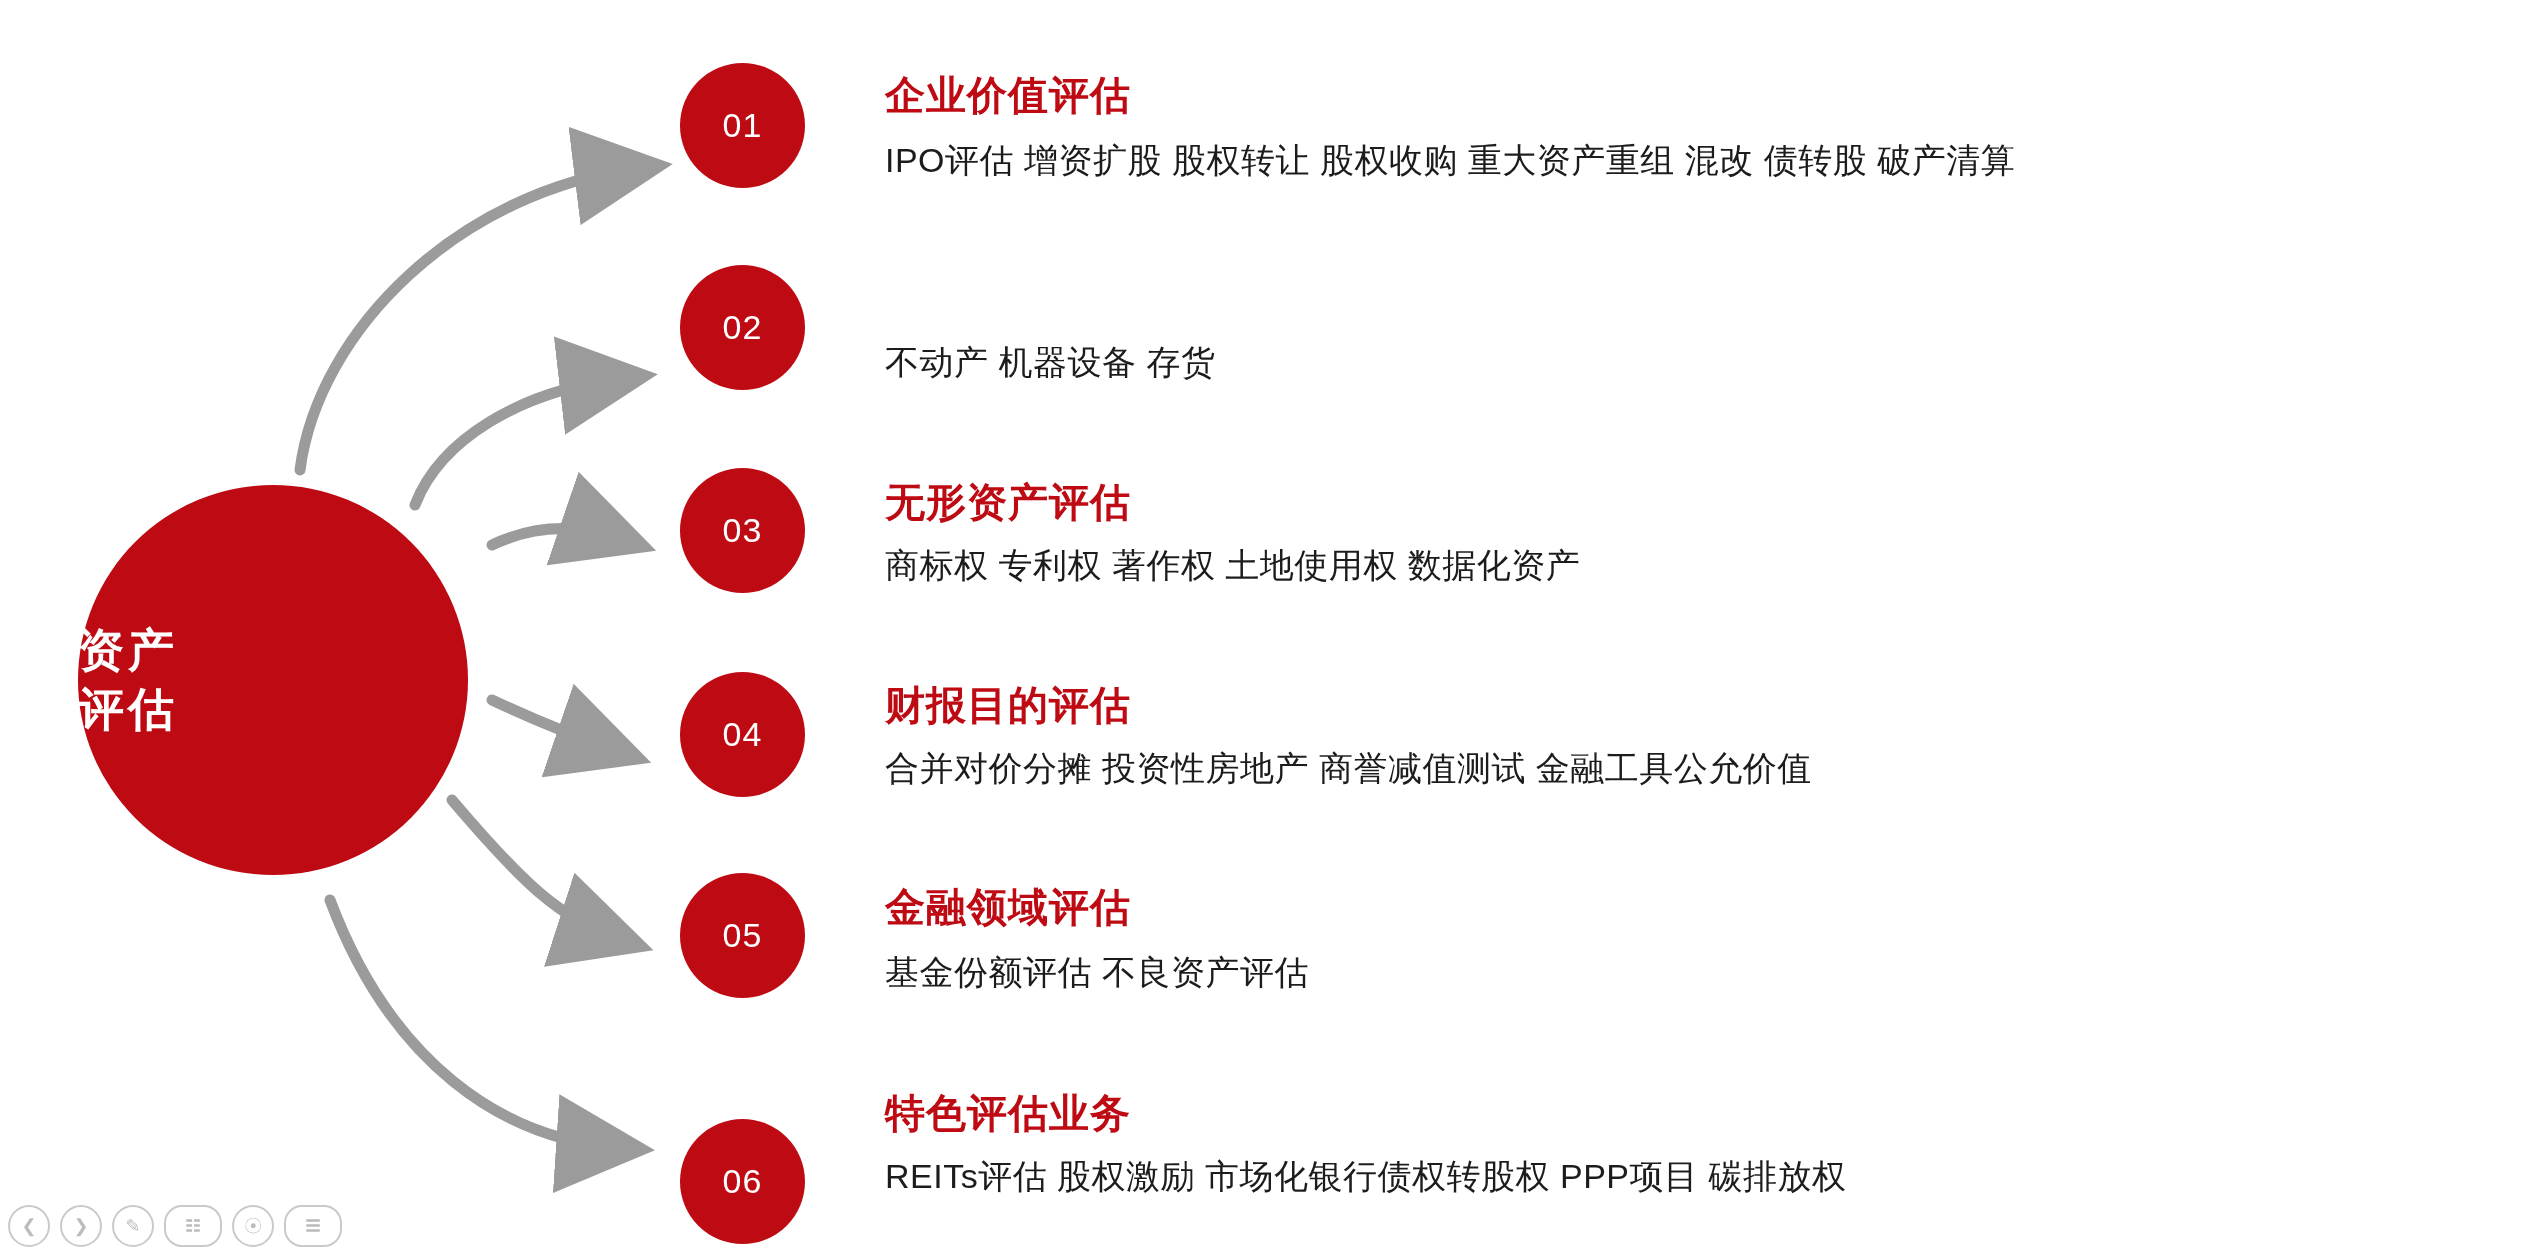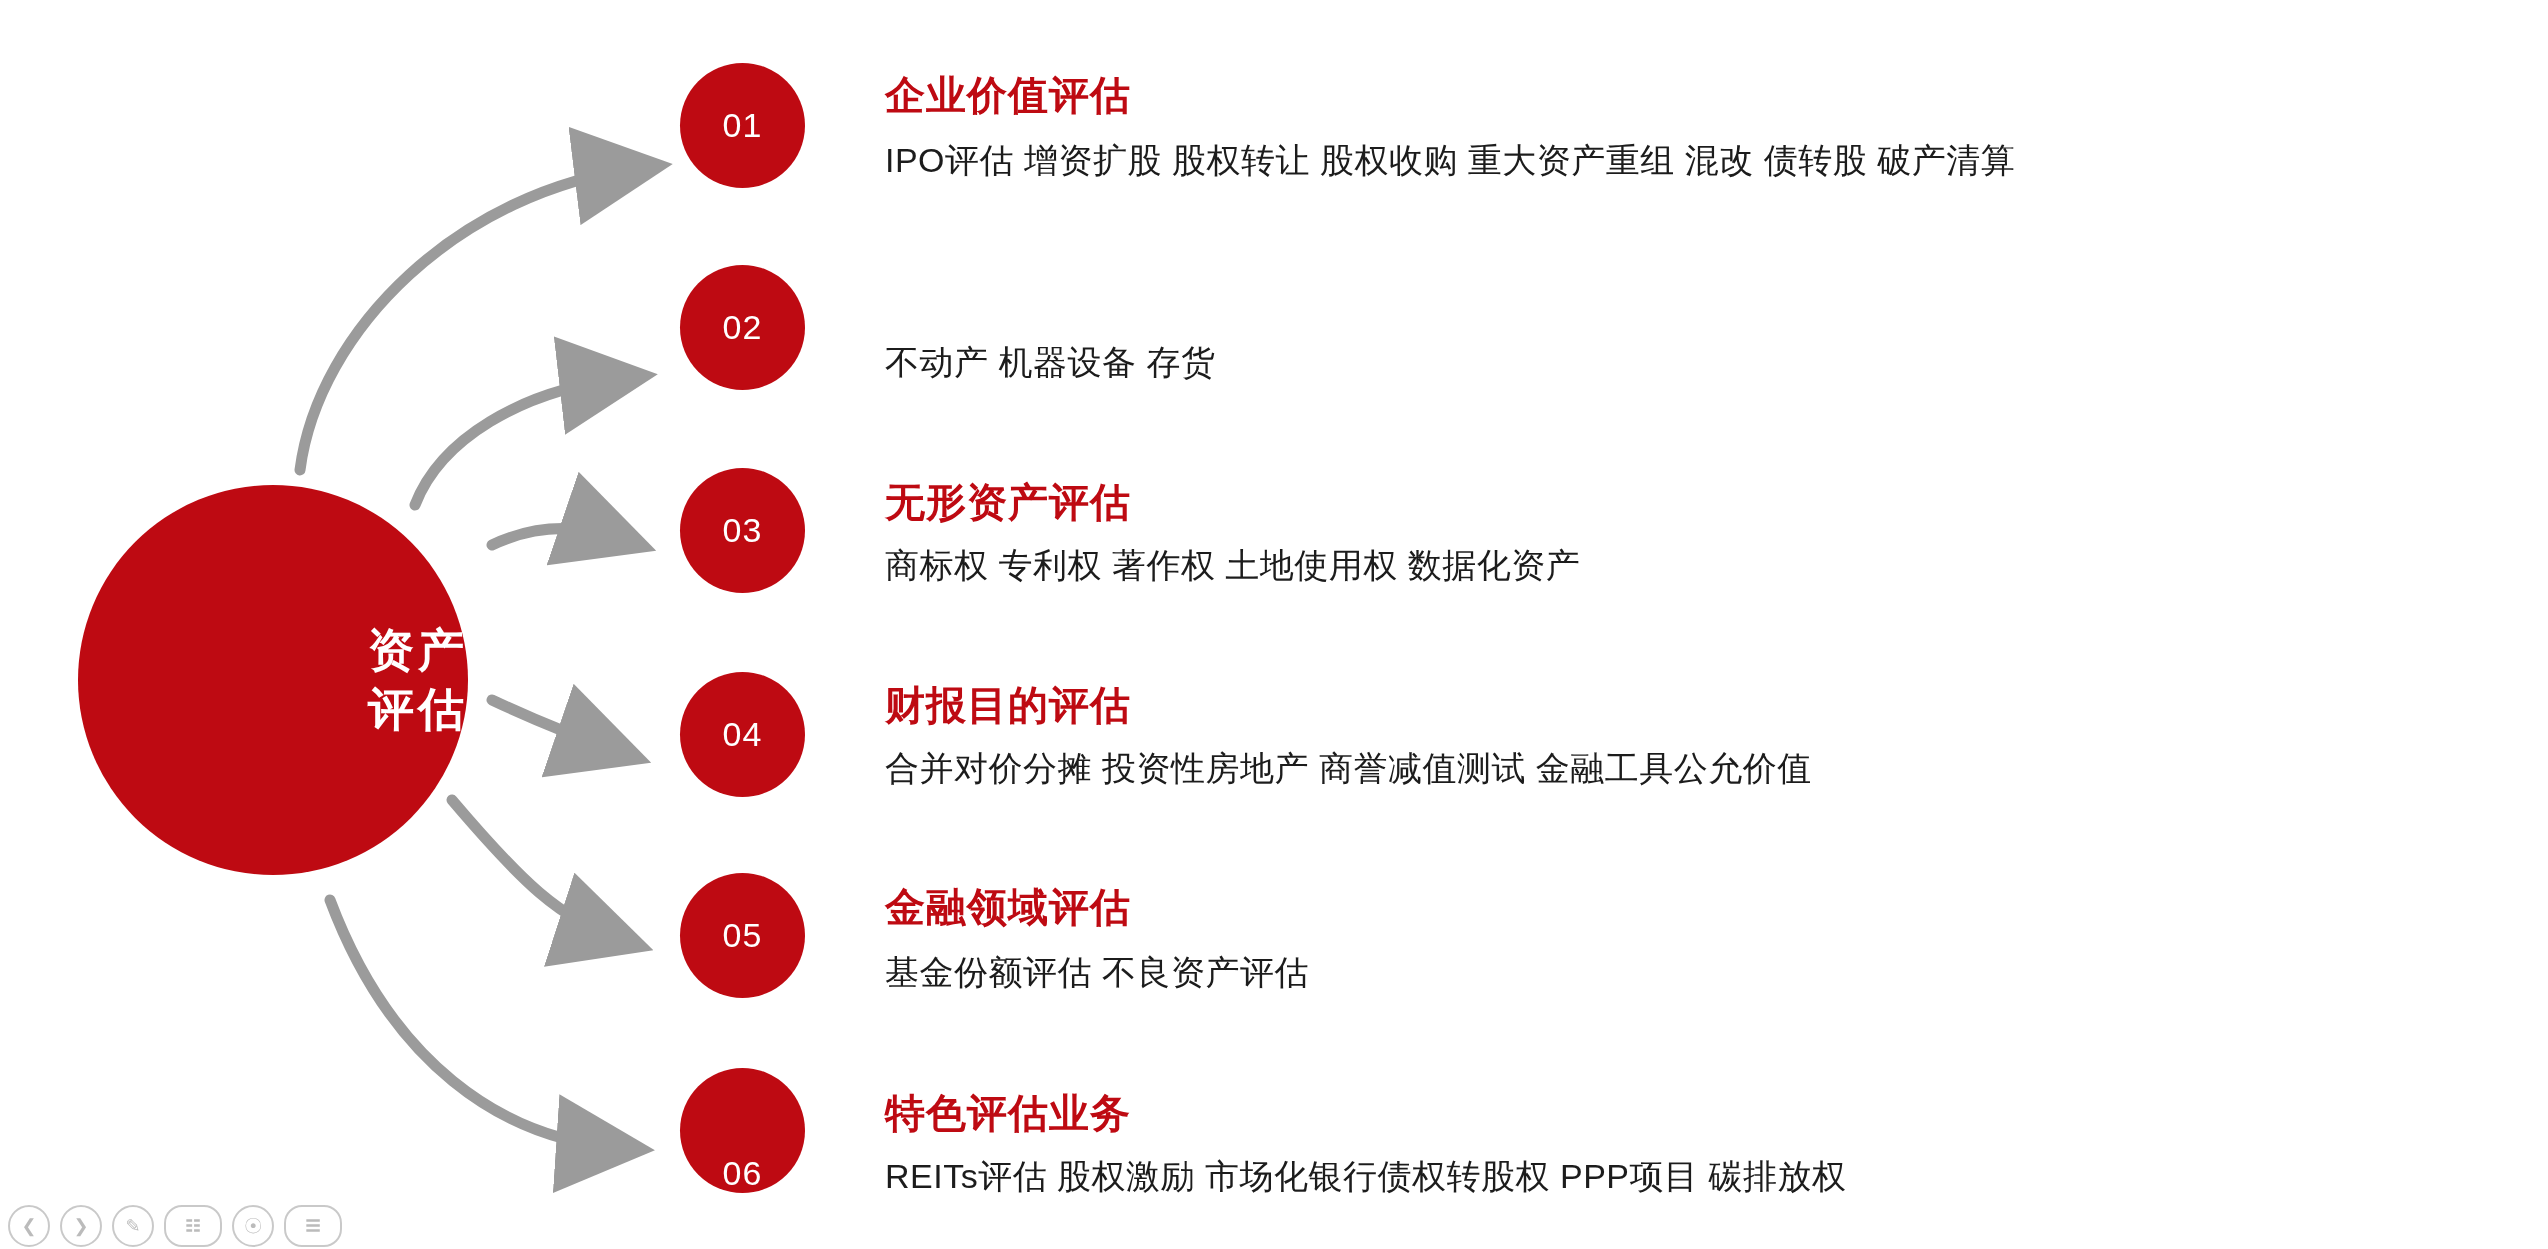--- a/index.html
+++ b/index.html
@@ -31,21 +31,21 @@
     position: absolute;
     left: 78px;
     top: 485px;
     width: 390px;
     height: 390px;
     border-radius: 50%;
     background: #BE0A12;
     color: #ffffff;
     display: flex;
     flex-direction: column;
-    align-items: flex-end;
+    align-items: flex-start;
     justify-content: center;
     line-height: 1.28;
     font-size: 46px;
     font-weight: bold;
     letter-spacing: 4px;
   }
   .node {
     position: absolute;
     width: 125px;
     height: 125px;
@@ -149,21 +149,21 @@
   </div>
   <div class="item-title" style="left:885px; top:658px;">财报目的评估</div>
   <div class="item-desc" style="left:885px; top:746px;">合并对价分摊  投资性房地产  商誉减值测试  金融工具公允价值</div>
 
   <div class="node" style="left:680px; top:873px;">
     <span>05</span>
   </div>
   <div class="item-title" style="left:885px; top:860px;">金融领域评估</div>
   <div class="item-desc" style="left:885px; top:950px;">基金份额评估  不良资产评估</div>
 
-  <div class="node" style="left:680px; top:1068px;align-items:flex-end;">
+  <div class="node" style="left:680px; top:1119px;">
     <span>06</span>
   </div>
   <div class="item-title" style="left:885px; top:1066px;">特色评估业务</div>
   <div class="item-desc" style="left:885px; top:1154px;">REITs评估  股权激励  市场化银行债权转股权  PPP项目  碳排放权</div>
 
   <div class="bottom-icons">
     <div class="ic">❮</div>
     <div class="ic">❯</div>
     <div class="ic">✎</div>
     <div class="ic wide">☷</div>

